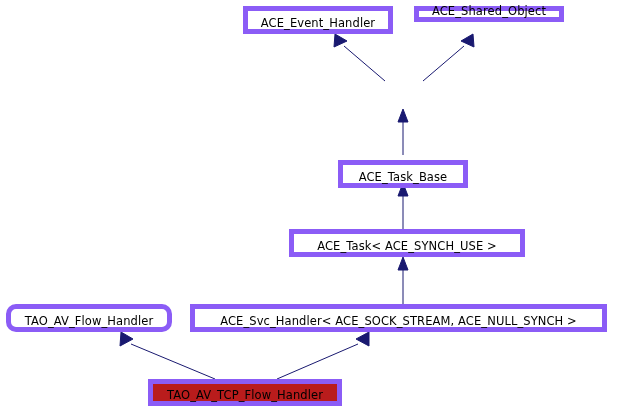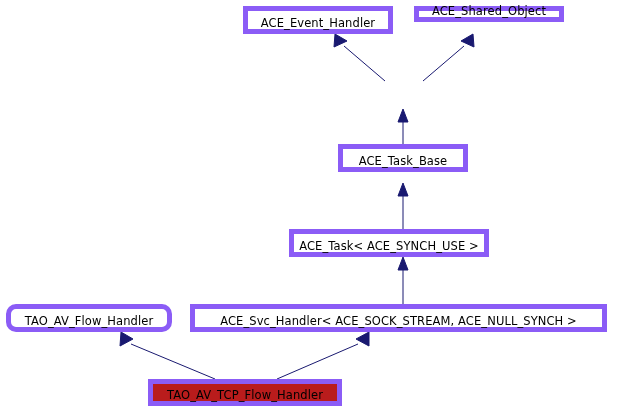--- a/index.html
+++ b/index.html
@@ -89,25 +89,25 @@
 
   <div class="node" style="left:243px; top:6px; width:150px; height:28px;">
     <span class="node-label">ACE_Event_Handler</span>
   </div>
 
   <div class="node" style="left:414px; top:6px; width:150px; height:16px;">
     <span class="node-label">ACE_Shared_Object</span>
   </div>
 
 
-  <div class="node" style="left:338px; top:144px; width:130px; height:28px;">
+  <div class="node" style="left:338px; top:160px; width:130px; height:28px;">
     <span class="node-label">ACE_Task_Base</span>
   </div>
 
-  <div class="node" style="left:289px; top:229px; width:200px; height:28px;">
+  <div class="node" style="left:289px; top:229px; width:236px; height:28px;">
     <span class="node-label">ACE_Task&lt; ACE_SYNCH_USE &gt;</span>
   </div>
 
   <div class="node" style="left:6px; top:304px; width:166px; height:28px;border-radius:10px;">
     <span class="node-label">TAO_AV_Flow_Handler</span>
   </div>
 
   <div class="node" style="left:190px; top:304px; width:417px; height:28px;">
     <span class="node-label">ACE_Svc_Handler&lt; ACE_SOCK_STREAM, ACE_NULL_SYNCH &gt;</span>
   </div>

